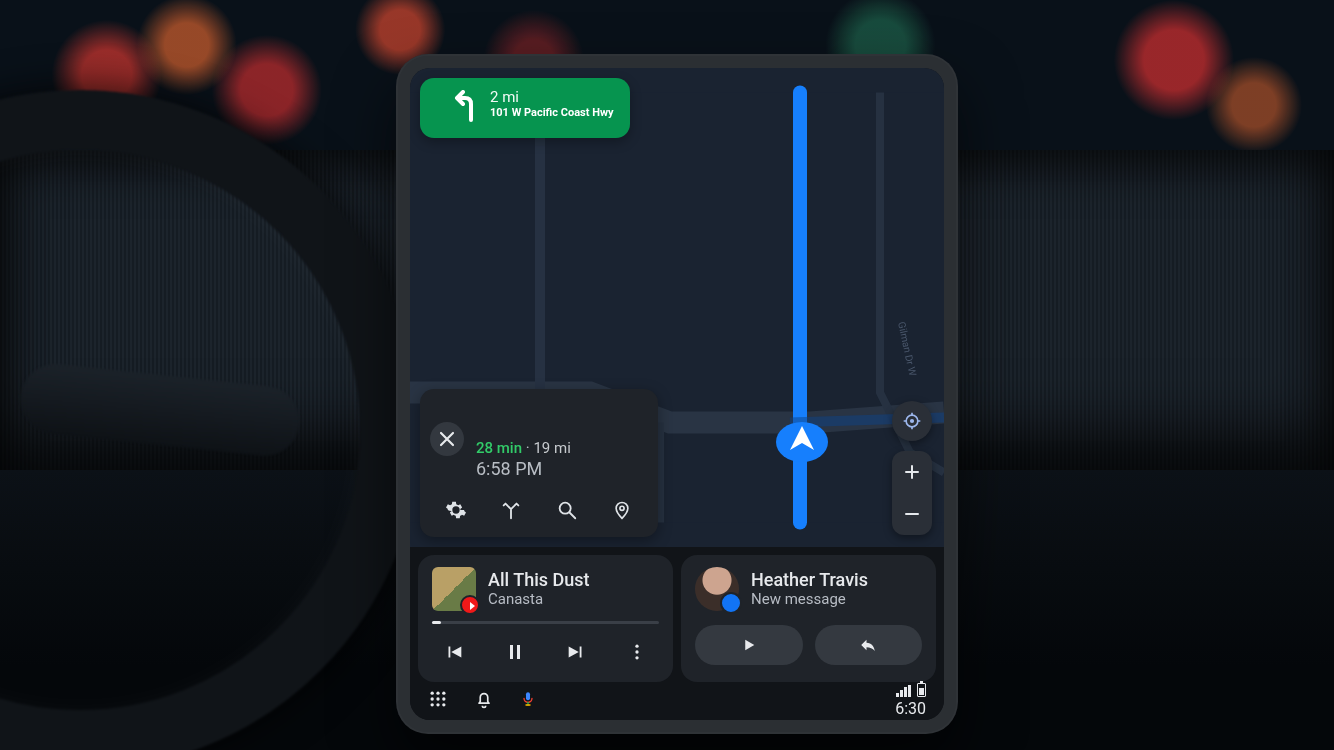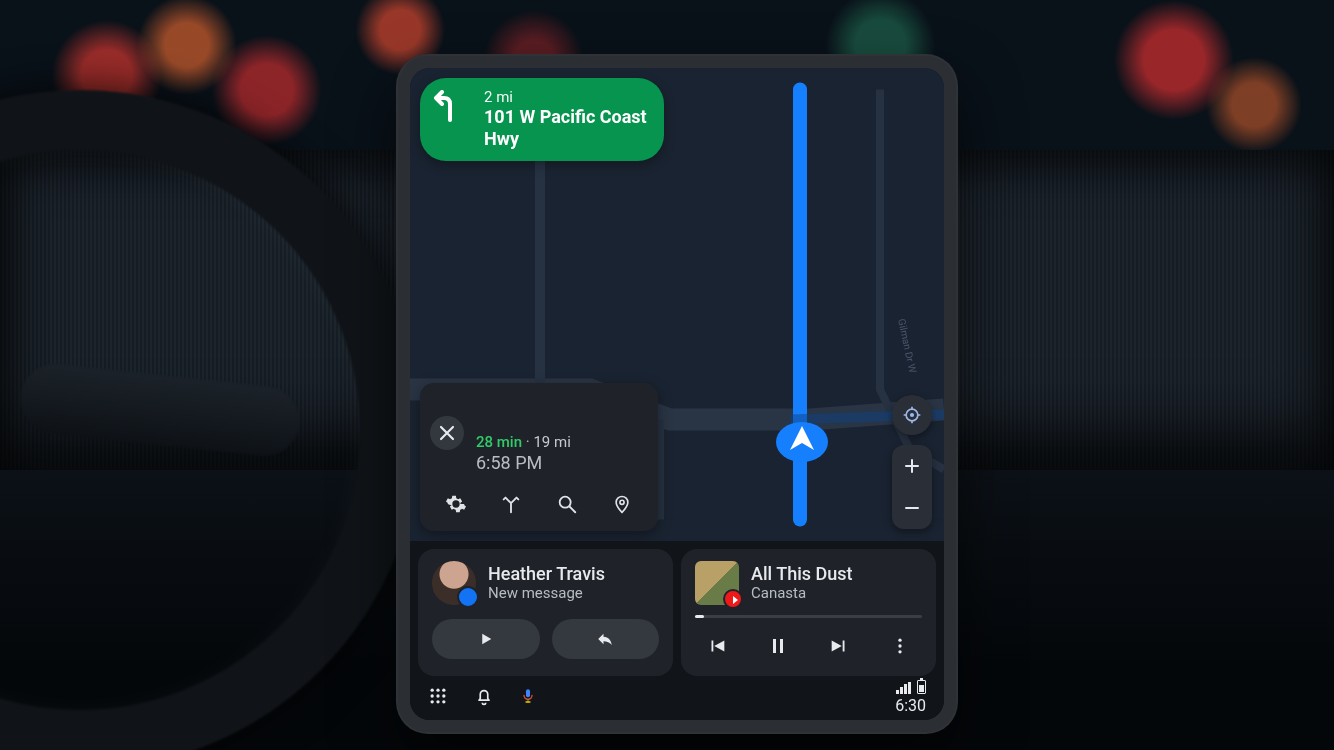--- a/index.html
+++ b/index.html
@@ -93,35 +93,35 @@
   }
   .map svg.roads {
     position: absolute; inset: 0; width: 100%; height: 100%;
   }
 
   .turn-card {
     position: absolute;
     left: 10px; top: 10px;
     background: #109152;
     color: #fff;
-    border-radius: 26px;
-    padding: 10px 16px 12px 8px;
+    border-radius: 14px;
+    padding: 10px 16px 12px 29px;
     display: flex;
-    gap: 28px;
+    gap: 13px;
     align-items: flex-start;
     max-width: 220px;
     box-shadow: 0 4px 12px rgba(0,0,0,0.3);
   }
   .turn-card .arrow {
     flex: 0 0 28px;
     margin-top: 2px;
   }
   .turn-card .txt { line-height: 1.2; }
   .turn-card .dist { font-size: 15px; font-weight: 400; opacity: 0.95; }
-  .turn-card .road { font-size: 18px; font-weight: 700; }
+  .turn-card .road { font-size: 11px; font-weight: 700; }
 
   .eta-panel {
     position: absolute;
     left: 10px; bottom: 10px;
     width: 238px;
     background: #1f2328;
     border-radius: 14px;
     color: #e5e7ea;
     box-shadow: 0 4px 14px rgba(0,0,0,0.35);
     overflow: hidden;
@@ -244,21 +244,21 @@
     display:flex; gap: 12px;
   }
   .pill {
     flex:1; height: 40px; border-radius: 20px;
     background:#34393f; display:flex; align-items:center; justify-content:center;
     color:#e8eaed;
   }
 
   
   .sysbar {
-    height: 44px;
+    height: 38px;
     display:flex; align-items:center; justify-content:space-between;
     padding: 0 18px;
     color:#e8eaed;
     background:#111418;
   }
   .sysbar-left { display:flex; gap: 26px; align-items:center;}
   .sysbar-right { display:flex; gap: 4px; align-items:flex-end; flex-direction:column;}
   .status-icons{ display:flex; gap:2px; align-items:flex-end; height:12px;}
   .sig { display:flex; gap:1px; align-items:flex-end;}
   .sig span{ width:3px; background:#e8eaed;}
@@ -371,42 +371,20 @@
                 </svg>
             </div>
           </div>
         </div>
       </div>
 
       <div class="cards-row">
 
         <div class="card">
           <div class="card-head">
-            <div class="avatar"></div>
-            <div>
-              <div class="card-title">Heather Travis</div>
-              <div class="card-sub">New message</div>
-            </div>
-          </div>
-          <div class="msg-actions">
-            <div class="pill">
-              <svg width="18" height="18" viewBox="0 0 24 24">
-                  <path fill="#e8eaed" d="M7 5v14l12-7z"></path>
-                </svg>
-            </div>
-            <div class="pill">
-              <svg width="20" height="18" viewBox="0 0 24 24">
-                  <path fill="#e8eaed" d="M10 9V5L3 12l7 7v-4c5 0 8 1.5 11 5-1-6-4-11-11-11z"></path>
-                </svg>
-            </div>
-          </div>
-        </div>
-
-        <div class="card">
-          <div class="card-head">
             <div class="album"></div>
             <div>
               <div class="card-title">All This Dust</div>
               <div class="card-sub">Canasta</div>
             </div>
           </div>
           <div class="progress"></div>
           <div class="media-controls">
             <div class="mc-btn">
               <svg width="22" height="22" viewBox="0 0 24 24">
@@ -421,20 +399,42 @@
             <div class="mc-btn">
               <svg width="22" height="22" viewBox="0 0 24 24">
                   <path fill="#e8eaed" d="M16 6h2v12h-2zM4 6v12l11-6z"></path>
                 </svg>
             </div>
             <div class="mc-btn">
               <svg width="20" height="20" viewBox="0 0 24 24">
                   <circle cx="12" cy="5" r="2" fill="#e8eaed"></circle>
                   <circle cx="12" cy="12" r="2" fill="#e8eaed"></circle>
                   <circle cx="12" cy="19" r="2" fill="#e8eaed"></circle>
+                </svg>
+            </div>
+          </div>
+        </div>
+
+        <div class="card">
+          <div class="card-head">
+            <div class="avatar"></div>
+            <div>
+              <div class="card-title">Heather Travis</div>
+              <div class="card-sub">New message</div>
+            </div>
+          </div>
+          <div class="msg-actions">
+            <div class="pill">
+              <svg width="18" height="18" viewBox="0 0 24 24">
+                  <path fill="#e8eaed" d="M7 5v14l12-7z"></path>
+                </svg>
+            </div>
+            <div class="pill">
+              <svg width="20" height="18" viewBox="0 0 24 24">
+                  <path fill="#e8eaed" d="M10 9V5L3 12l7 7v-4c5 0 8 1.5 11 5-1-6-4-11-11-11z"></path>
                 </svg>
             </div>
           </div>
         </div>
 
       </div>
 
       <div class="sysbar">
         <div class="sysbar-left">
           <div>

